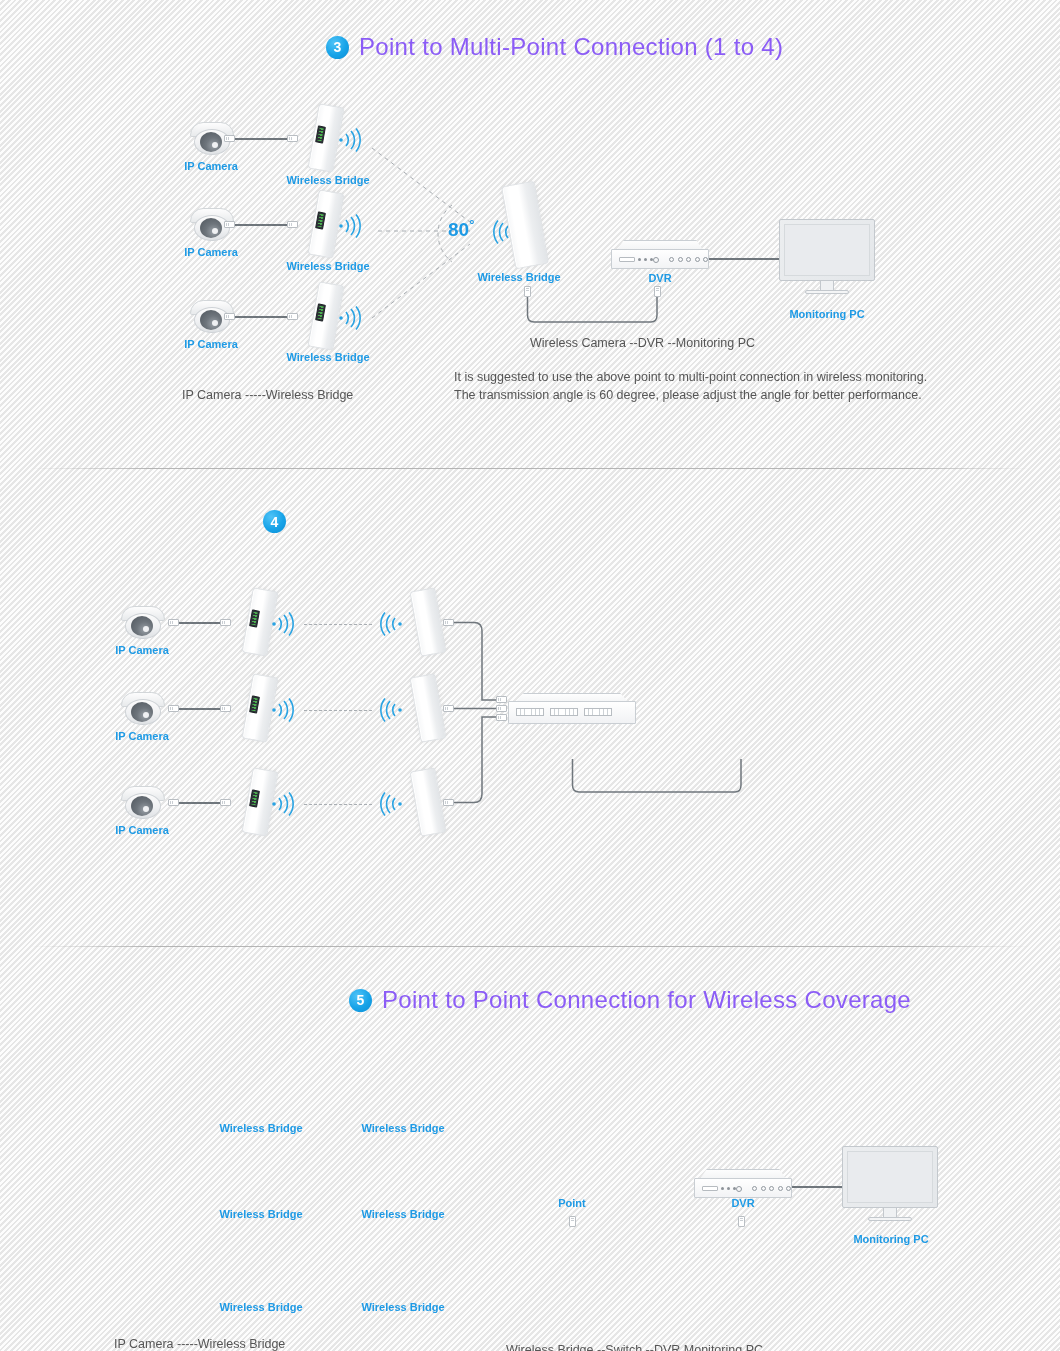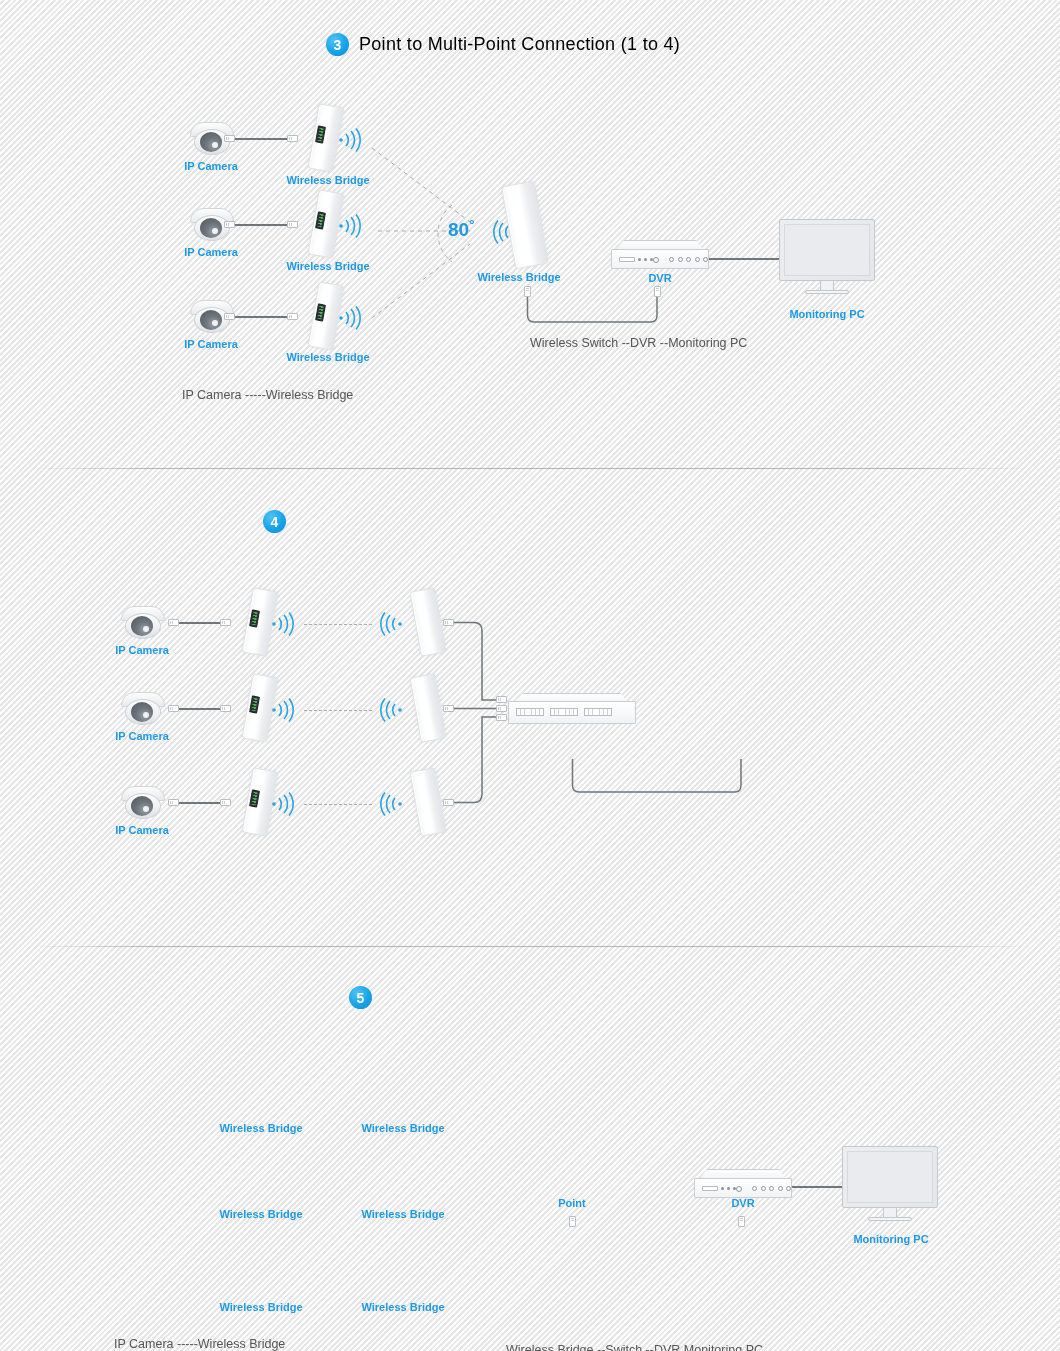--- a/index.html
+++ b/index.html
@@ -19,21 +19,21 @@
   .divider{position:absolute;left:30px;width:1000px;height:1px;
     background:linear-gradient(to right,rgba(180,180,180,0) 0%,rgba(170,170,170,.85) 12%,rgba(170,170,170,.85) 88%,rgba(180,180,180,0) 100%);}
   #div1{top:468px;}
   #div2{top:946px;}
 
   .title-row{position:absolute;display:flex;align-items:center;gap:10px;}
   .num{width:23px;height:23px;border-radius:50%;
     background:radial-gradient(circle at 36% 30%, #4fc3f7 0%, #17a3e8 55%, #0d8dd4 100%);
     color:#fff;font-size:14px;font-weight:bold;display:flex;align-items:center;
     justify-content:center;flex:0 0 auto;line-height:1;}
-  .title-txt{font-size:18px;color:#000000;letter-spacing:.3px;white-space:nowrap;}
+  .title-txt{font-size:24px;color:#8b5cf6;letter-spacing:.3px;white-space:nowrap;}
   .lbl{position:absolute;color:#1e9ae5;font-size:11px;font-weight:bold;
     white-space:nowrap;text-align:center;transform:translateX(-50%);}
   .caption{position:absolute;color:#555;font-size:12.5px;white-space:nowrap;}
 
   
   .cam{position:absolute;width:44px;height:34px;}
   .cam .base{position:absolute;left:0;top:0;width:44px;height:15px;
     border-radius:22px 22px 3px 3px;background:linear-gradient(to bottom,#fdfdfd,#e8eaec);
     border:1px solid #d2d6d9;box-sizing:border-box;}
   .cam .dome{position:absolute;left:4px;top:7px;width:36px;height:26px;border-radius:50%;
@@ -260,22 +260,24 @@
   <div class="wire" style="left:709px;top:258px;width:70px;"></div>
   <div class="mon" style="left:779px;top:219px;">
     <div class="screen">
         <div class="inner"></div>
       </div>
       <div class="neck"></div>
       <div class="foot"></div>
   </div>
   <div class="lbl" style="left:827px;top:308px;">Monitoring PC</div>
 
-  <div class="caption" style="left:530px;top:336px;">Wireless Switch  --DVR   --Monitoring PC</div>
+  <div class="caption" style="left:530px;top:336px;">Wireless Camera  --DVR   --Monitoring PC</div>
   <div class="caption" style="left:182px;top:388px;">IP Camera  -----Wireless Bridge</div>
+  <div class="caption" style="left:454px;top:370px;">It is suggested to use the above  point to multi-point connection in wireless monitoring.</div>
+  <div class="caption" style="left:454px;top:388px;">The transmission angle is 60 degree, please adjust the angle for better performance.</div>
 </div>
 
 <div class="divider" id="div1"></div>
 
 <div class="sec" id="sec4">
 
   <div class="title-row" style="left:263px;top:42px;">
     <div class="num">4</div>
   </div>
 
@@ -456,20 +458,21 @@
   <div class="caption" style="left:114px;top:869px;">IP Camera  -----Wireless Bridge</div>
   <div class="caption" style="left:506px;top:875px;">Wireless Bridge  --Switch    --DVR    Monitoring PC</div>
 </div>
 
 <div class="divider" id="div2"></div>
 
 <div class="sec" id="sec5">
 
   <div class="title-row" style="left:349px;top:40px;">
     <div class="num">5</div>
+    <div class="title-txt">Point to Point Connection for Wireless Coverage</div>
   </div>
 
   <svg style="position:absolute;left:0;top:0;width:1060px;height:1351px;pointer-events:none;">
     <path d="M138.5 1244 L138.5 1271 Q138.5 1278 145 1278 L273 1278 Q279.5 1278 279.5 1271 L279.5 1220" stroke="#8b9298" stroke-width="1.5" fill="none"></path>
     <path d="M292.5 1220 L292.5 1271 Q292.5 1278 299 1278 L406 1278 Q412.5 1278 412.5 1271 L412.5 1244" stroke="#8b9298" stroke-width="1.5" fill="none"></path>
     <path d="M556.5 1244 L556.5 1271 Q556.5 1278 563 1278 L687 1278 Q693.5 1278 693.5 1271 L693.5 1220" stroke="#8b9298" stroke-width="1.5" fill="none"></path>
   </svg>
 
   <svg style="position:absolute;left:0;top:0;width:1060px;height:1351px;pointer-events:none;">
     <path d="M763 1163.5 L772 1163.5 Q779 1163.5 779 1157 L779 1119 Q779 1113 786 1113 L797 1113" stroke="#8b9298" stroke-width="1.5" fill="none"></path>

